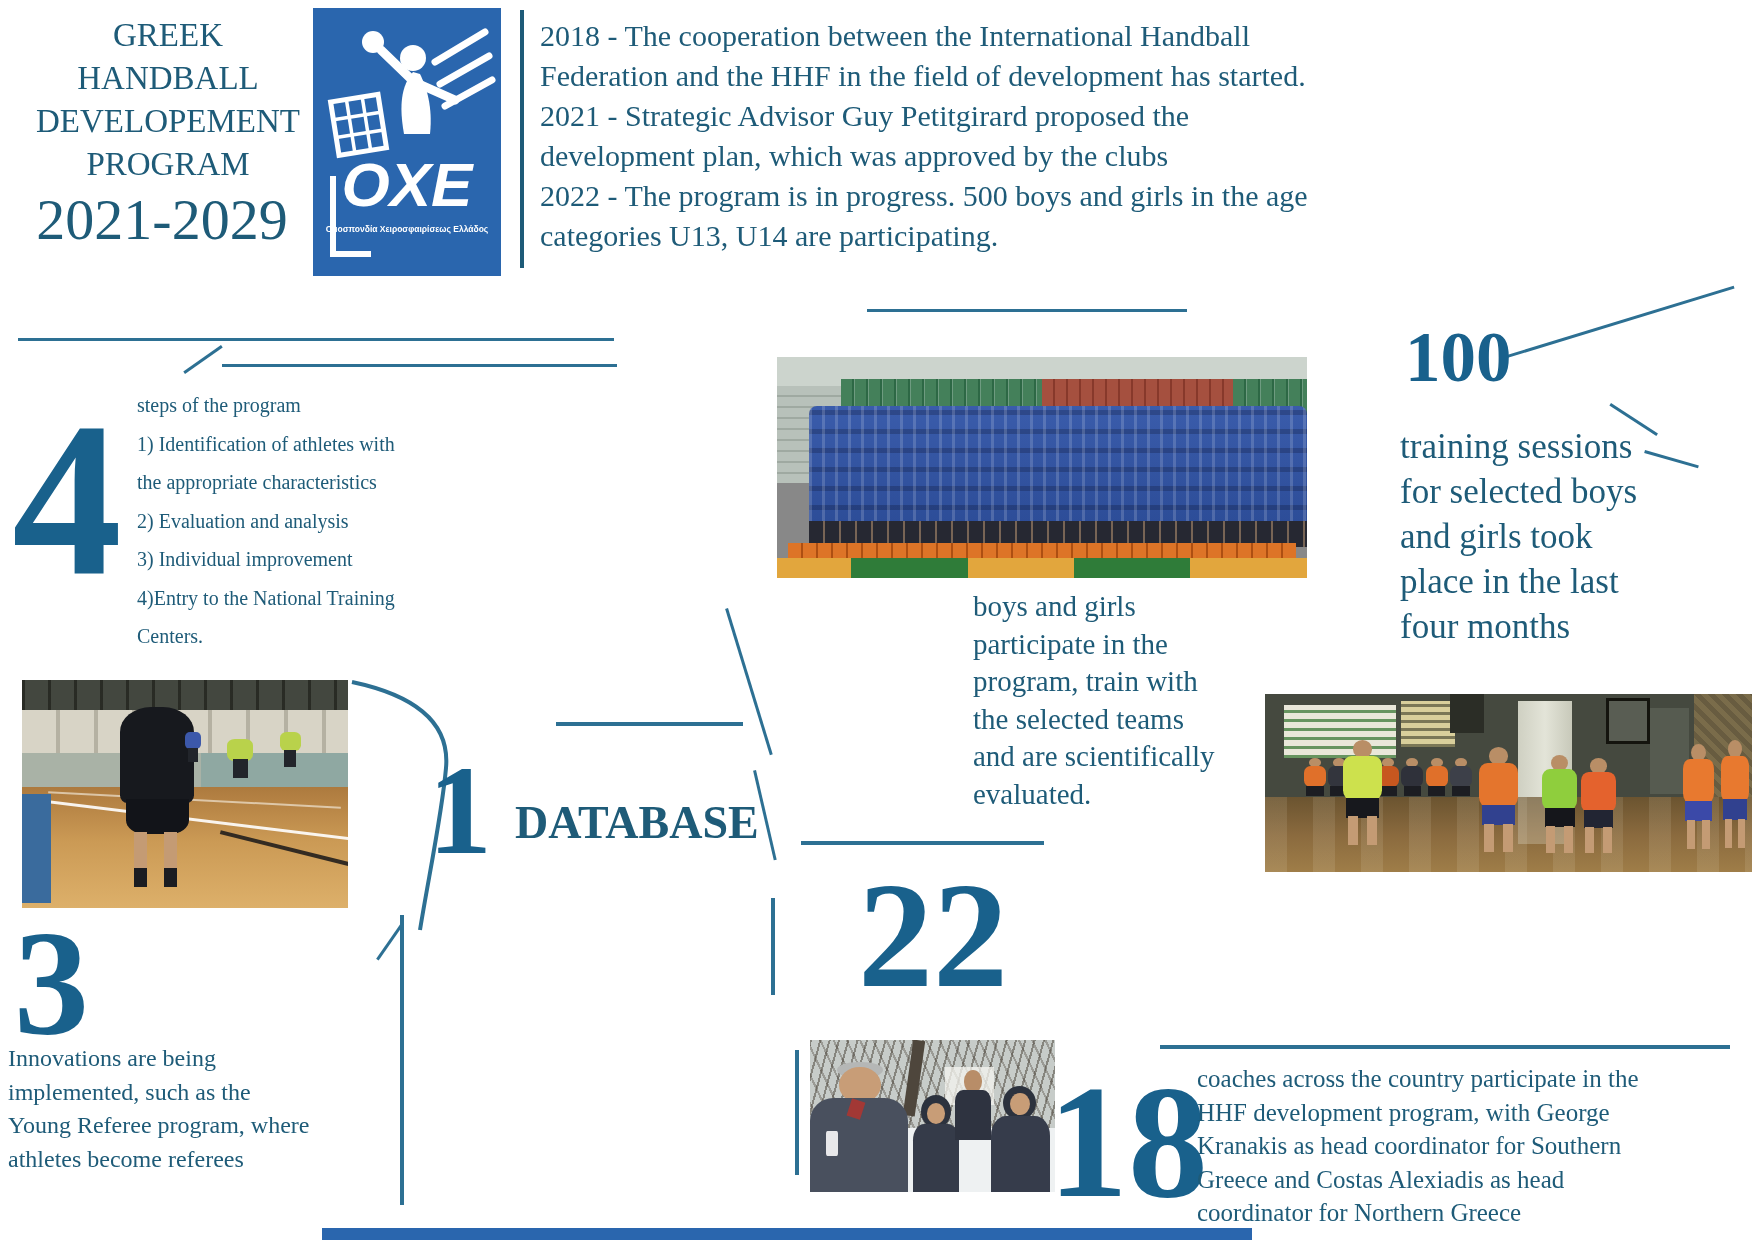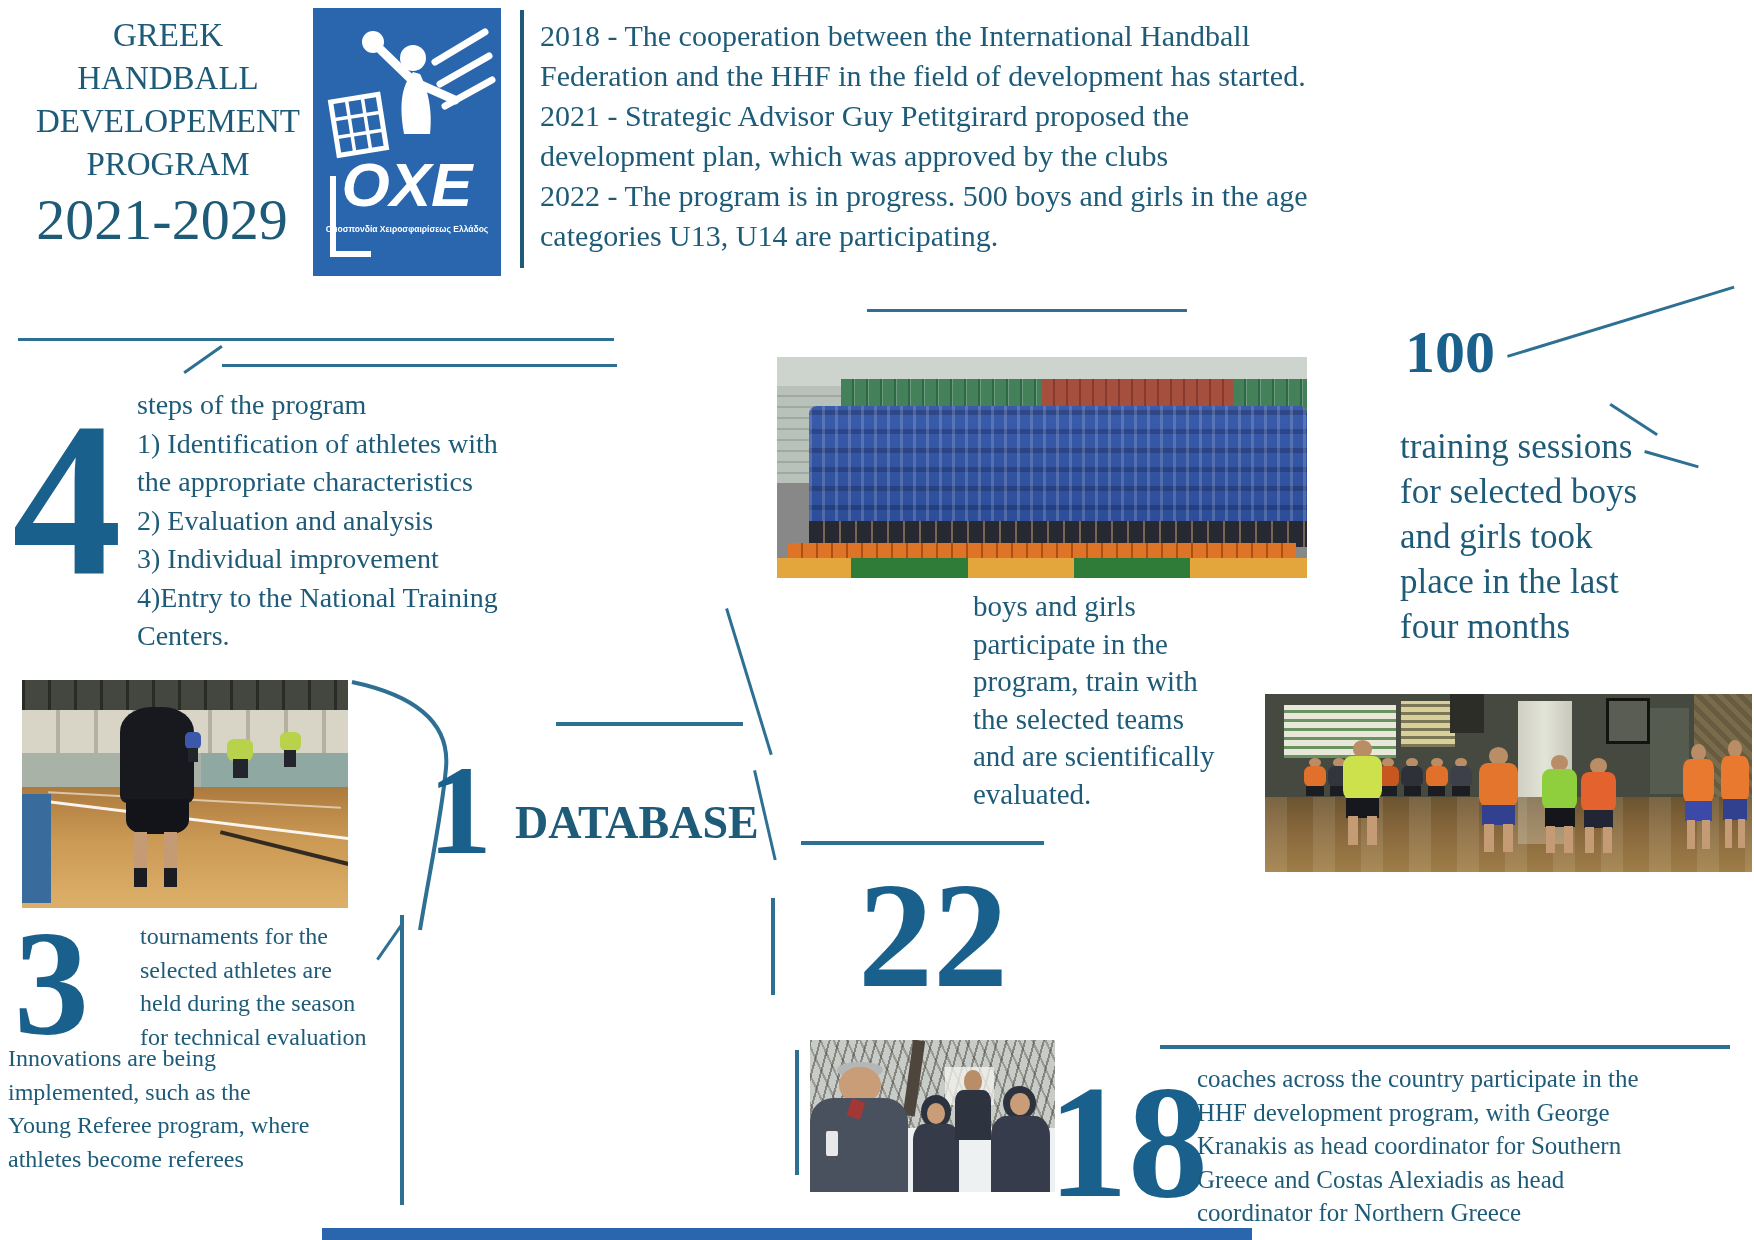--- a/index.html
+++ b/index.html
@@ -14,21 +14,21 @@
   .vln{position:absolute;background:var(--ln);width:3.5px}
   .ph{position:absolute;overflow:hidden;background:#888}
   .ph .ab{position:absolute}
   
   .title{left:22px;top:14px;width:292px;font-size:33px;line-height:43px;text-align:center}
   .years{left:10px;top:188px;width:304px;font-size:58px;text-align:center;line-height:1.1}
   .logo{left:313px;top:8px;width:188px;height:268px;background:var(--blue)}
   .hdr-div{left:520px;top:10px;width:4px;height:258px;background:var(--tx);position:absolute}
   .timeline{left:540px;top:16px;width:990px;font-size:30px;line-height:40px}
   
-  .steps{left:137px;top:386px;width:505px;font-size:28px;line-height:38.5px}
+  .steps{left:137px;top:386px;width:505px;font-size:20px;line-height:38.5px}
   .t100{left:1400px;top:424px;width:360px;font-size:35px;line-height:45px}
   .t500{left:973px;top:588px;width:320px;font-size:29px;line-height:37.5px}
   .t3{left:140px;top:920px;width:280px;font-size:24px;line-height:33.5px}
   .innov{left:8px;top:1042px;width:365px;font-size:24px;line-height:33.5px}
   .dbl{left:515px;top:800px;font-size:46px;line-height:1;position:absolute;font-weight:700;color:var(--tx)}
   .dbt{left:418px;top:898px;width:300px;font-size:26px;line-height:34.3px}
   .t22{left:1105px;top:893px;width:600px;font-size:29px;line-height:41px}
   .t18{left:1197px;top:1062px;width:552px;font-size:25px;line-height:33.5px}
   .bottom-bar{left:322px;top:1228px;width:930px;height:12px;background:var(--blue);position:absolute}
   svg text{font-family:"Liberation Sans","DejaVu Sans",sans-serif}
@@ -101,39 +101,35 @@
 
   <div class="n" style="left:12px;top:390px;font-size:220px">4</div>
   <div class="t steps">steps of the program
 1) Identification of athletes with
 the appropriate characteristics
 2) Evaluation and analysis
 3) Individual improvement
 4)Entry to the National Training
 Centers.</div>
 
-  <div class="n" style="left:1405px;top:322px;font-size:60px">100</div>
+  <div class="n" style="left:1405px;top:322px;font-size:71px">100</div>
   <div class="t t100">training sessions
 for selected boys
 and girls took
 place in the last
 four months</div>
 
   <div class="t t500">boys and girls
 participate in the
 program, train with
 the selected teams
 and are scientifically
 evaluated.</div>
 
   <div class="n" style="left:14px;top:908px;font-size:150px">3</div>
-  <div class="t t3">tournaments for the
-selected athletes are
-held during the season
-for technical evaluation</div>
   <div class="t innov">Innovations are being
 implemented, such as the
 Young Referee program, where
 athletes become referees</div>
 
   <div class="n" style="left:428px;top:746px;font-size:128px">1</div>
   <div class="dbl">DATABASE</div>
 
   <div class="n" style="left:858px;top:860px;font-size:150px">22</div>
 

